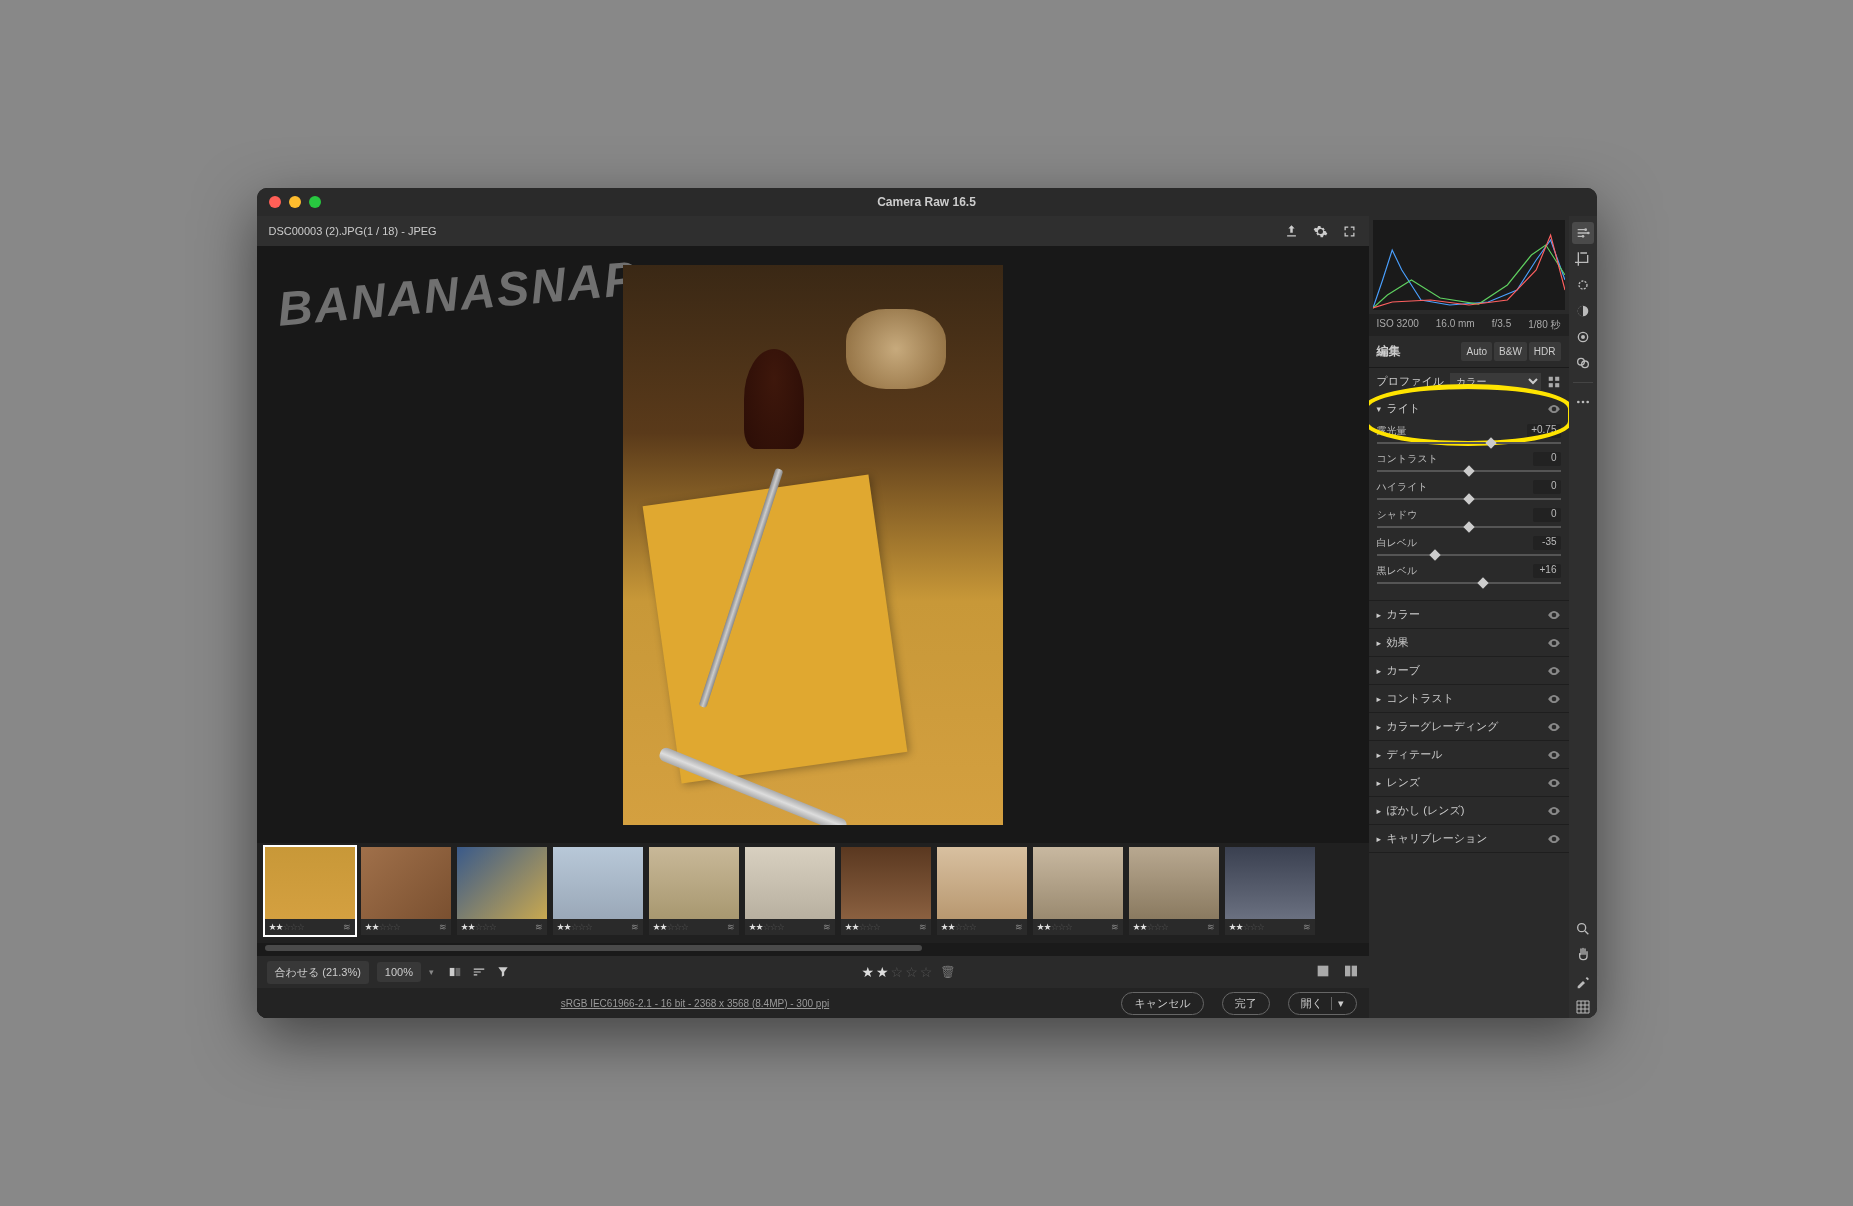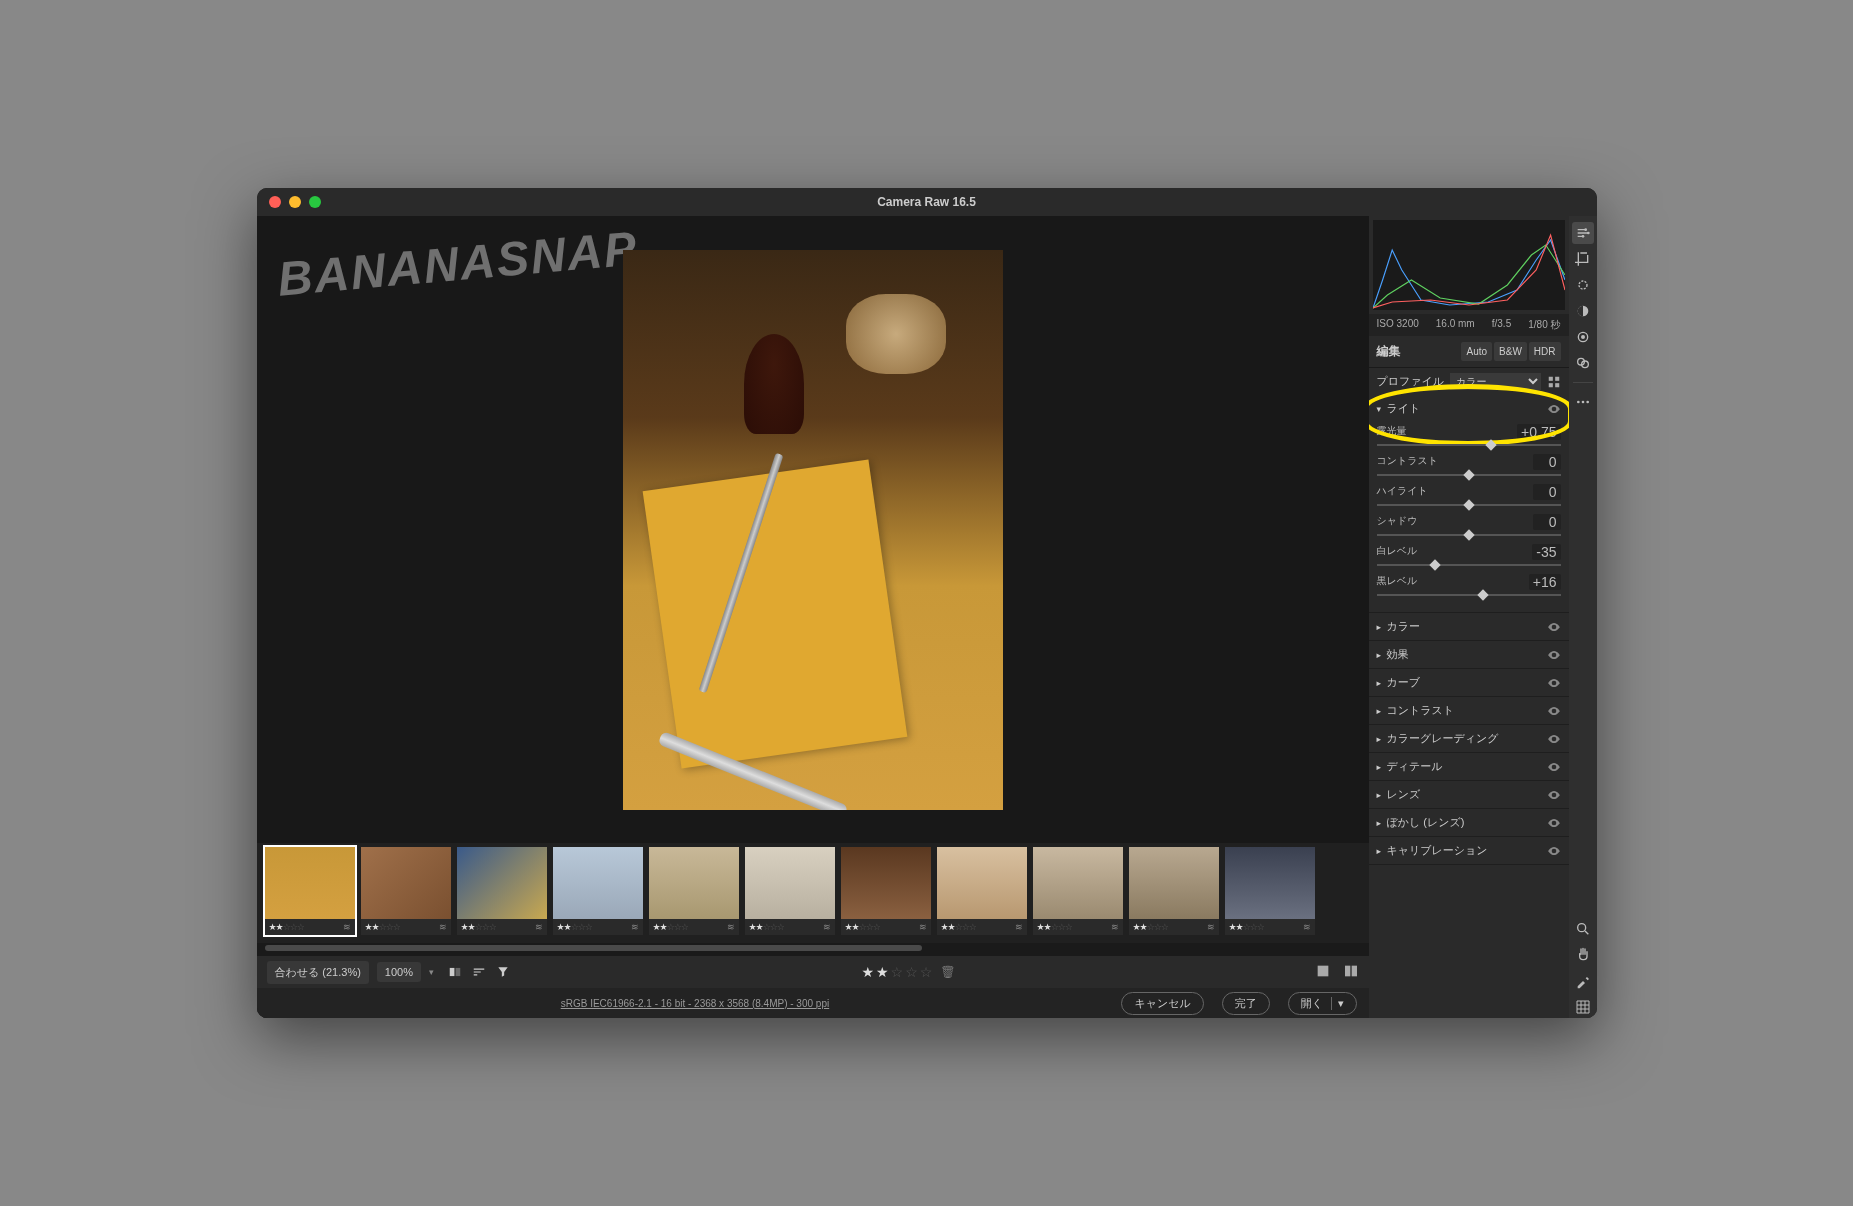--- a/index.html
+++ b/index.html
@@ -71,21 +71,21 @@
   .grid-ico { width:14px; height:14px; fill:#aaa; cursor:pointer; }
 
   .section { border-bottom: 1px solid #1e1e1e; }
   .sec-hdr { display: flex; align-items: center; padding: 6px 8px; cursor: pointer; }
   .sec-hdr .chev { width: 10px; display: inline-block; font-size:9px; }
   .sec-hdr .name { flex: 1; font-size: 11px; }
   .sec-hdr .eye { width: 14px; height: 14px; fill: #888; }
   .sec-body { padding: 2px 8px 8px; }
   .slider-row { display: flex; flex-direction:column; margin-bottom: 4px; }
   .slider-top { display:flex; justify-content:space-between; font-size:10px; color:#bbb; }
-  .slider-top .val { background:#222; padding:0 4px; min-width:28px; text-align:right; border-radius:2px; font-size:14px; }
+  .slider-top .val { background:#222; padding:0 4px; min-width:28px; text-align:right; border-radius:2px; font-size:10px; }
   .slider-track { height: 10px; position: relative; display:flex; align-items:center; }
   .slider-line { height: 2px; background: #555; width: 100%; position:relative; }
   .slider-knob { position: absolute; width: 8px; height: 8px; background: #ccc; transform: translateX(-50%) rotate(45deg); top: -3px; }
 
   .highlight-ring { position: absolute; border: 5px solid #ffe400; border-radius: 50% / 40%; pointer-events: none; }
 
   .toolstrip { width: 28px; background: #2f2f2f; display: flex; flex-direction: column; align-items: center; padding-top: 6px; gap: 4px; }
   .toolstrip .tool { width: 22px; height: 22px; display:flex; align-items:center; justify-content:center; cursor:pointer; border-radius:3px; }
   .toolstrip .tool.active { background:#4a4a4a; }
   .toolstrip svg { width: 16px; height: 16px; fill: #bbb; }
@@ -103,20 +103,34 @@
       <div class="dot y"></div>
       <div class="dot g"></div>
     </div>
     <div class="title">Camera Raw 16.5</div>
   </div>
 
   <div class="content">
 
     <div class="main">
 
+      <div class="topbar">
+        <span>DSC00003 (2).JPG(1 / 18)  -  JPEG</span>
+        <div class="topbar-right">
+          <svg viewBox="0 0 24 24">
+              <path d="M5 20h14v-2H5v2zM12 2L7 7h3v7h4V7h3l-5-5z"></path>
+            </svg>
+          <svg viewBox="0 0 24 24">
+              <path d="M12 8a4 4 0 100 8 4 4 0 000-8zm9 4a7 7 0 01-.1 1.2l2 1.6-2 3.4-2.4-1a7 7 0 01-2 1.2l-.4 2.6h-4l-.4-2.6a7 7 0 01-2-1.2l-2.4 1-2-3.4 2-1.6A7 7 0 013 12a7 7 0 01.1-1.2l-2-1.6 2-3.4 2.4 1a7 7 0 012-1.2L7.9 3h4l.4 2.6a7 7 0 012 1.2l2.4-1 2 3.4-2 1.6A7 7 0 0121 12z"></path>
+            </svg>
+          <svg viewBox="0 0 24 24">
+              <path d="M4 4h6v2H6v4H4V4zm10 0h6v6h-2V6h-4V4zM4 14h2v4h4v2H4v-6zm14 0h2v6h-6v-2h4v-4z"></path>
+            </svg>
+        </div>
+      </div>
 
       <div class="canvas">
         <div class="watermark">BANANASNAP</div>
         <div class="photo">
           <div class="napkin"></div>
             <div class="knife"></div>
             <div class="fork"></div>
         </div>
       </div>
 

